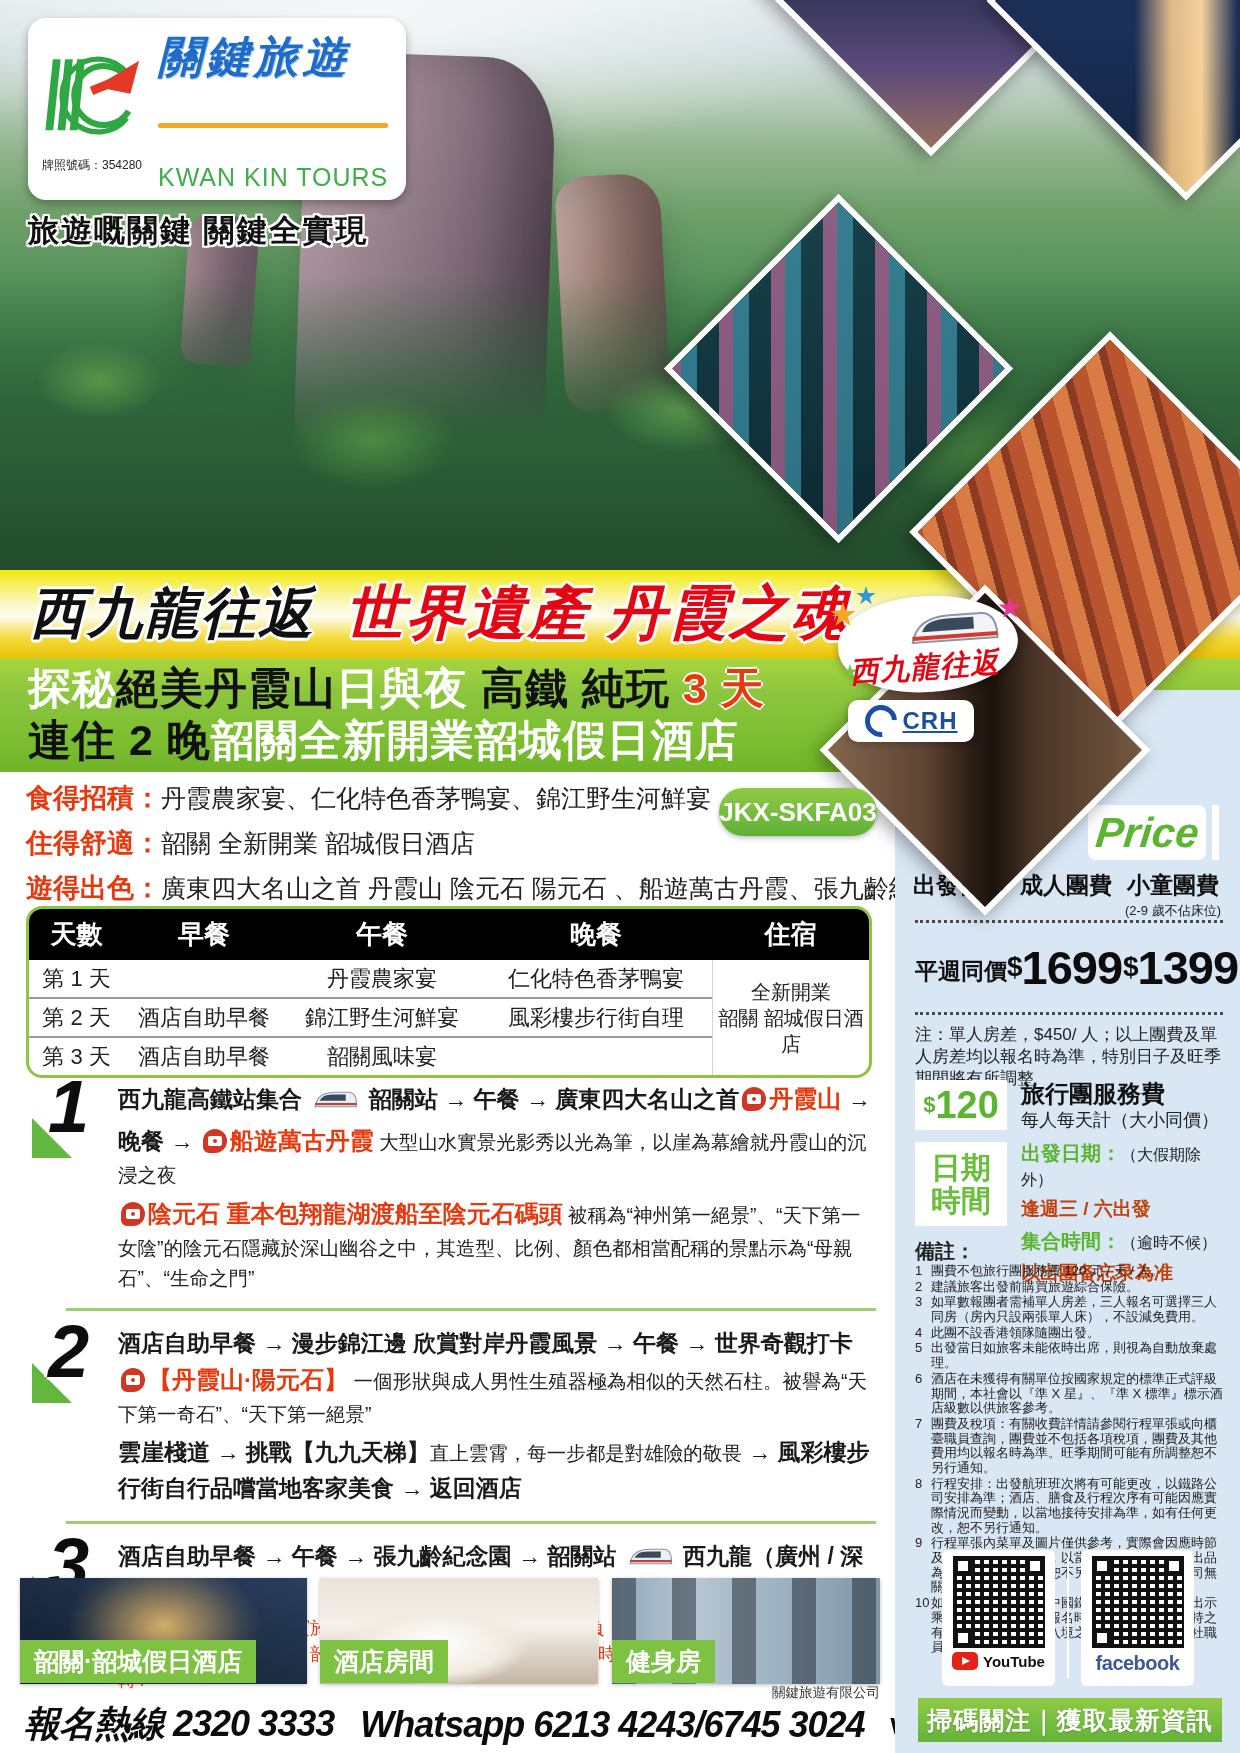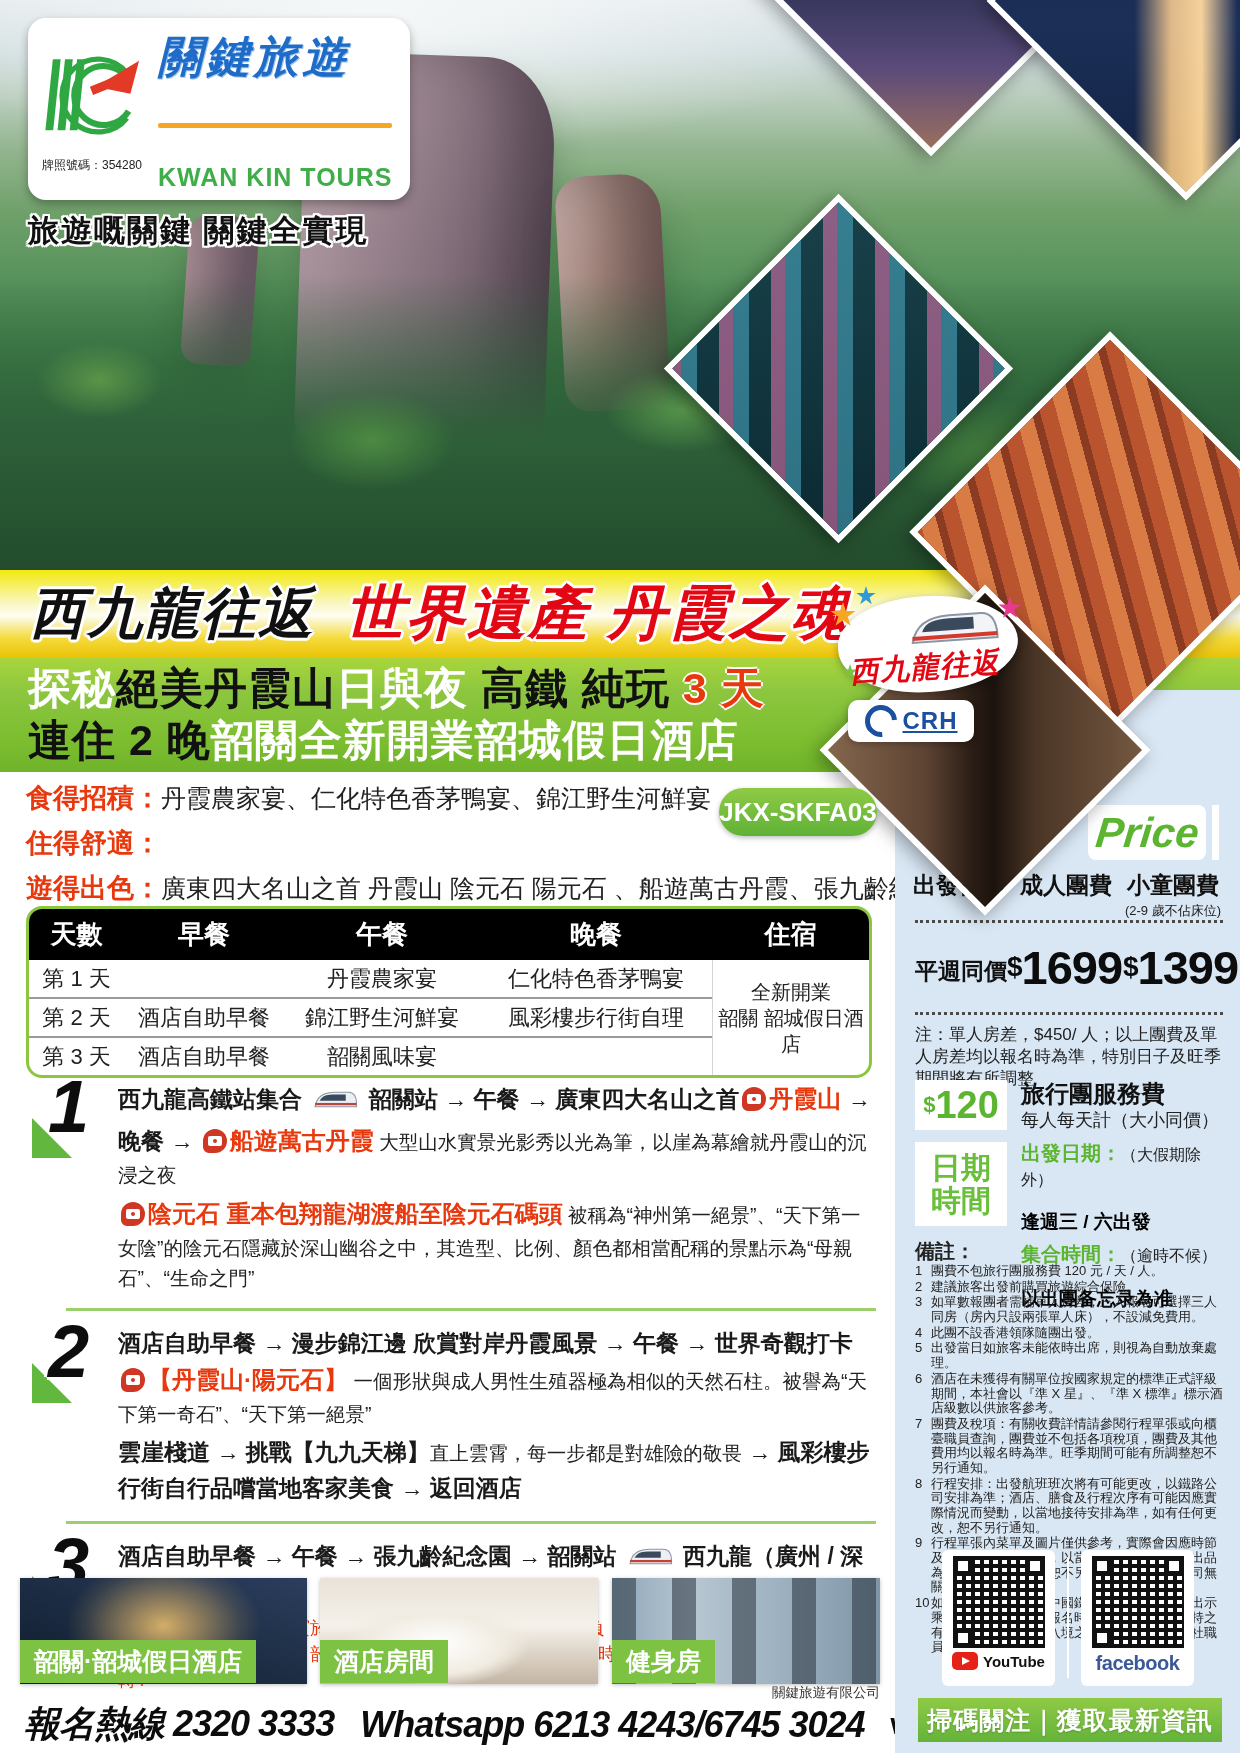--- a/index.html
+++ b/index.html
@@ -48,21 +48,21 @@
   .d-crevice .ph{background:linear-gradient(90deg,#9a7a5c 0%,#5d4333 36%,#2a1d15 47%,#1c130e 52%,#4a3526 62%,#8a6a4e 100%);}
 
   
   .logo-wrap{position:absolute;left:28px;top:18px;z-index:5;}
   .logo-card{background:#fff;border-radius:18px;padding:10px 18px 8px 14px;display:flex;align-items:center;gap:12px;
     box-shadow:0 4px 10px rgba(0,0,0,.3);}
   .logo-names{display:flex;flex-direction:column;gap:33px;}
   .logo-zh{font-size:44px;font-weight:900;color:#1e6bc8;letter-spacing:4px;font-style:italic;
     text-shadow:1px 1px 0 #9cc3ee;}
   .logo-rule{height:5px;background:#f5a623;margin:3px 0 2px;border-radius:2px;}
-  .logo-en{font-size:25px;font-weight:700;color:#3fae49;letter-spacing:1px;}
+  .logo-en{font-size:25px;font-weight:400;color:#3fae49;letter-spacing:1px;}
   .logo-license{font-size:12px;color:#222;margin-top:2px;}
   .slogan{margin-top:10px;font-size:31px;font-weight:900;color:#111;letter-spacing:2px;
     text-shadow:-2px 0 #fff,2px 0 #fff,0 -2px #fff,0 2px #fff,-2px -2px #fff,2px 2px #fff,-2px 2px #fff,2px -2px #fff;}
 
   
   .band-yellow{position:absolute;left:0;top:570px;width:1240px;height:88px;z-index:2;
     background:linear-gradient(180deg,#f3e90f 0%,#faf7c2 38%,#fdfdf2 52%,#f4da3a 78%,#eac206 100%);
     display:flex;align-items:center;padding-left:30px;box-sizing:border-box;white-space:nowrap;}
   .by-black{font-size:55px;font-weight:900;font-style:italic;color:#101010;letter-spacing:2px;
     text-shadow:-3px 0 #fff,3px 0 #fff,0 -3px #fff,0 3px #fff,-2px -2px #fff,2px 2px #fff,-2px 2px #fff,2px -2px #fff;}
@@ -178,21 +178,21 @@
   .fee-num{font-size:38px;}
   .fee-title{position:absolute;left:126px;top:388px;font-size:24px;font-weight:900;color:#111;}
   .fee-sub{position:absolute;left:126px;top:418px;font-size:18px;color:#222;}
   .sch-box{position:absolute;left:20px;top:452px;width:92px;height:84px;background:#fff;display:flex;flex-direction:column;
     align-items:center;justify-content:center;line-height:1.1;}
   .sch-box span{color:#6abf3a;font-weight:900;font-size:30px;}
   .sch-r{position:absolute;left:126px;top:450px;width:210px;}
   .sch-line1{font-size:20px;}
   .g-b{color:#5cb531;font-weight:900;}
   .s-n{color:#222;font-size:16px;}
-  .sch-val{font-size:19px;font-weight:800;color:#000000;margin:18px 0 6px;}
+  .sch-val{font-size:19px;font-weight:800;color:#c2410c;margin:5px 0 6px;}
   .remarks-title{position:absolute;left:20px;top:548px;font-size:20px;font-weight:700;color:#222;}
   .remarks{position:absolute;left:20px;top:574px;width:314px;}
   .rm{display:flex;font-size:13px;color:#222;line-height:1.13;margin-bottom:1px;}
   .rm-n{flex:0 0 16px;}
   .rm-t{flex:1;}
   .qr-card{position:absolute;top:860px;width:113px;height:136px;background:#fff;border-radius:6px;
     display:flex;flex-direction:column;align-items:center;padding-top:6px;box-sizing:border-box;}
   .qr1{left:47px;} .qr2{left:186px;}
   .qr{width:92px;height:92px;position:relative;
     background:
@@ -299,20 +299,21 @@
     <span class="crh-text">CRH</span>
   </div>
 
   <div class="features" id="features">
       <div class="feat">
         <span class="feat-label">食得招積：</span>
         <span class="feat-text">丹霞農家宴、仁化特色香茅鴨宴、錦江野生河鮮宴</span>
       </div>
       <div class="feat">
         <span class="feat-label">住得舒適：</span>
+        <span class="feat-text">韶關 全新開業 韶城假日酒店</span>
       </div>
       <div class="feat">
         <span class="feat-label">遊得出色：</span>
         <span class="feat-text">廣東四大名山之首 丹霞山 陰元石 陽元石 、船遊萬古丹霞、張九齡紀念園</span>
       </div>
     </div>
   <div class="tour-code">JKX-SKFA03</div>
 
   <div class="meal" id="meal-table">
       <div class="mt-head">

